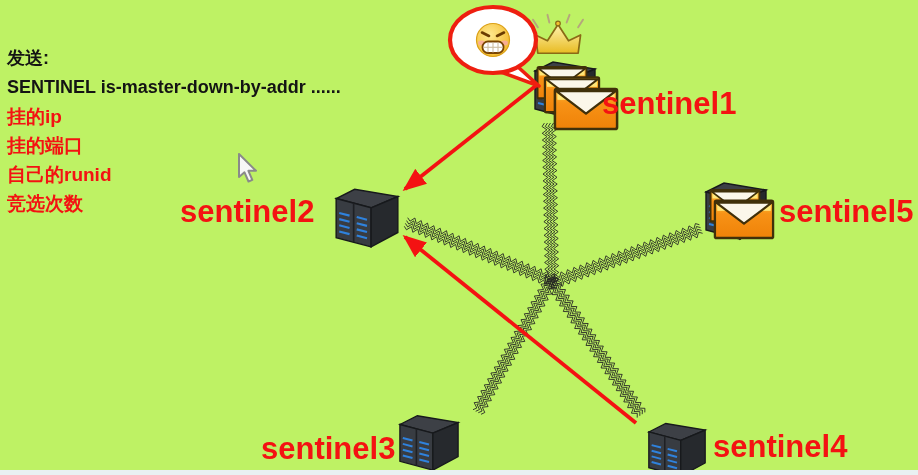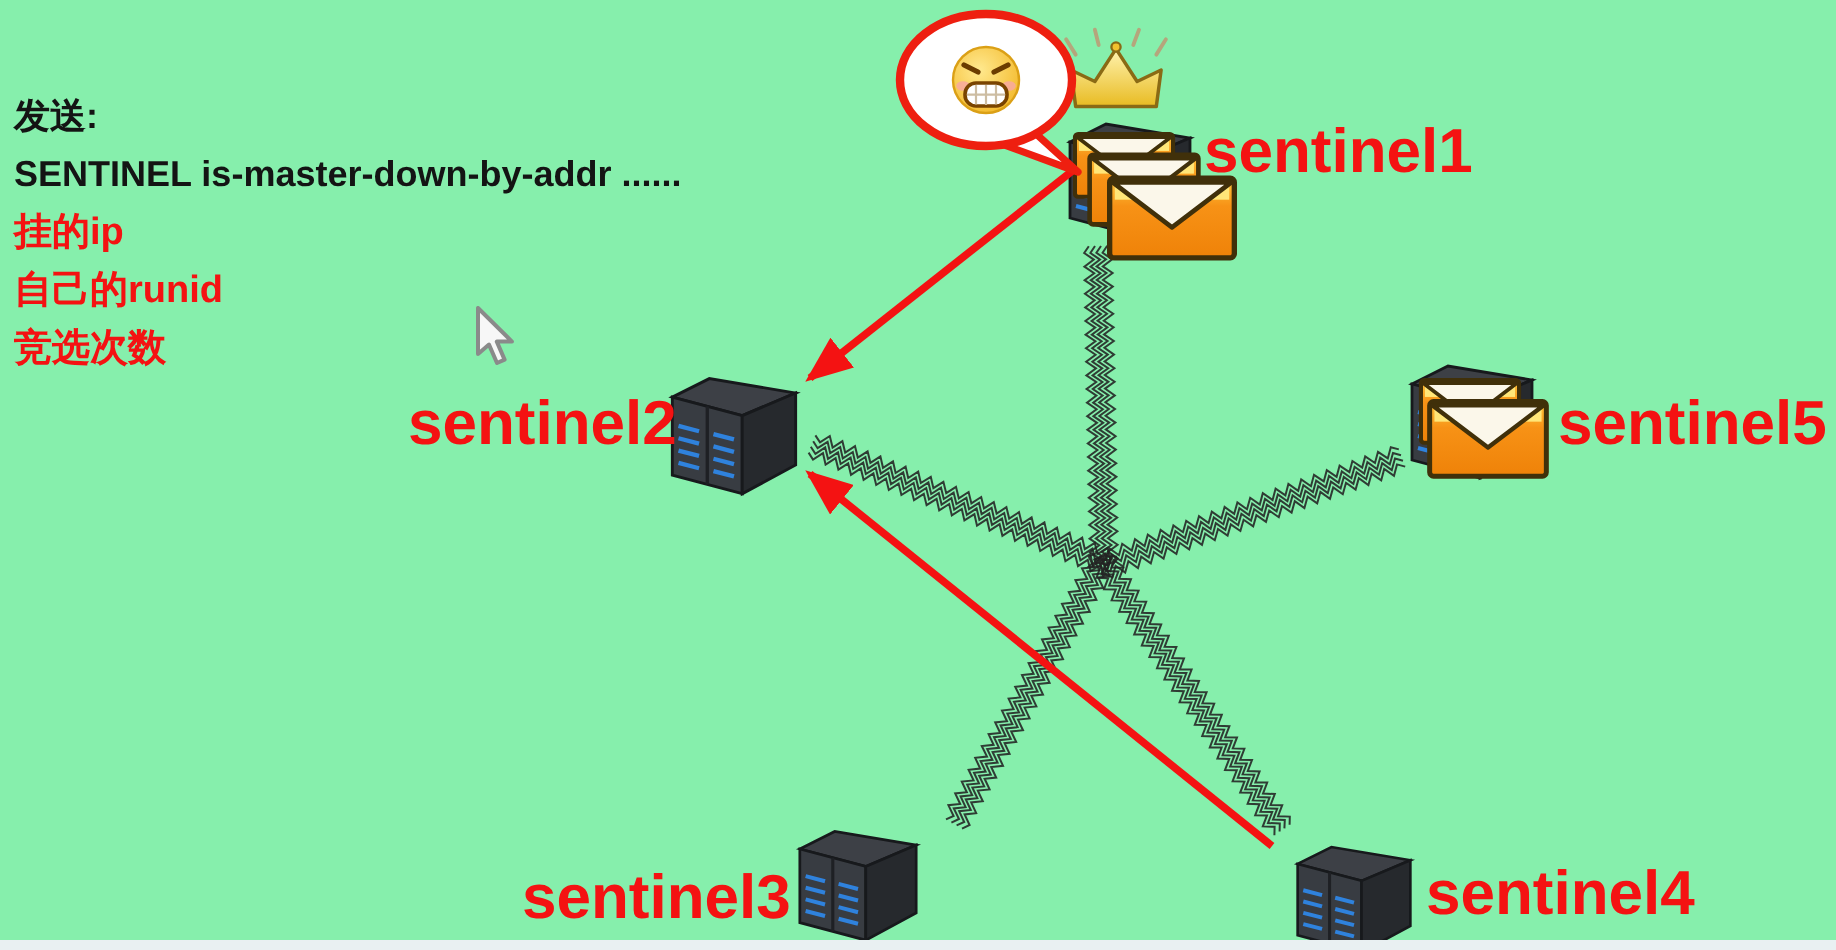--- a/index.html
+++ b/index.html
@@ -1,33 +1,33 @@
 <!DOCTYPE html>
 <html><head>
 <meta charset="utf-8">
 <style>
   html,body{margin:0;padding:0;background:#888;}
   .stage{
-    position:relative;width:918px;height:475px;background:#86efac;
+    position:relative;width:918px;height:475px;background:#bef264;
     overflow:hidden;font-family:"Liberation Sans","DejaVu Sans",sans-serif;
   }
   .abs{position:absolute;}
   svg{display:block;}
   .layer{position:absolute;left:0;top:0;pointer-events:none;}
   
   .annotation{position:absolute;left:7px;top:44px;line-height:29px;white-space:nowrap;}
   .ann-black{font-weight:bold;font-size:18px;color:#141414;}
   .ann-red{font-weight:bold;font-size:19px;color:#f41212;}
   
   .node-label{
     position:absolute;font-weight:bold;font-size:31px;color:#f41212;
     white-space:nowrap;letter-spacing:0px;
   }
   #label-s1{left:602px;top:58px;}
-  #label-s2{left:204px;top:194px;}
+  #label-s2{left:180px;top:194px;}
   #label-s3{left:261px;top:431px;}
   #label-s4{left:713px;top:429px;}
   #label-s5{left:779px;top:194px;}
   .bottom-strip{position:absolute;left:0;bottom:0;width:100%;height:5px;}
 </style>
 </head>
 <body>
 
 <div class="stage">
 
@@ -92,37 +92,38 @@
       <path d="M637.2,417.6 L637.3,413.4 L631.4,413.2 L633.5,407.7 L627.6,407.6 L629.7,402.1 L623.8,401.9 L625.9,396.4 L620.1,396.3 L622.2,390.8 L616.3,390.6 L618.4,385.1 L612.5,385.0 L614.6,379.5 L608.7,379.3 L610.8,373.8 L604.9,373.7 L607.0,368.2 L601.1,368.0 L603.2,362.5 L597.4,362.4 L599.5,356.9 L593.6,356.7 L595.7,351.2 L589.8,351.1 L591.9,345.6 L586.0,345.4 L588.1,339.9 L582.2,339.8 L584.3,334.3 L578.5,334.1 L580.6,328.6 L574.7,328.5 L576.8,323.0 L570.9,322.8 L573.0,317.3 L567.1,317.2 L569.2,311.7 L563.3,311.5 L565.4,306.0 L559.6,305.9 L561.6,300.4 L555.8,300.2 L557.9,294.7 L552.0,294.6 L554.1,289.1 L548.2,288.9 L550.3,283.4 L544.4,283.3 L546.2,281.6" fill="none" stroke="#232323" stroke-width="1" opacity="0.88"></path>
       <path d="M639.8,415.8 L639.9,411.7 L634.0,411.5 L636.1,406.0 L630.2,405.9 L632.3,400.4 L626.4,400.2 L628.5,394.7 L622.6,394.6 L624.7,389.1 L618.9,388.9 L620.9,383.4 L615.1,383.3 L617.2,377.8 L611.3,377.6 L613.4,372.1 L607.5,372.0 L609.6,366.5 L603.7,366.3 L605.8,360.8 L599.9,360.7 L602.0,355.2 L596.2,355.0 L598.3,349.5 L592.4,349.4 L594.5,343.9 L588.6,343.7 L590.7,338.2 L584.8,338.0 L586.9,332.6 L581.0,332.4 L583.1,326.9 L577.3,326.7 L579.4,321.2 L573.5,321.1 L575.6,315.6 L569.7,315.4 L571.8,309.9 L565.9,309.8 L568.0,304.3 L562.1,304.1 L564.2,298.6 L558.3,298.5 L560.4,293.0 L554.6,292.8 L556.7,287.3 L550.8,287.2 L552.9,281.7 L547.0,281.5 L548.8,279.8" fill="none" stroke="#232323" stroke-width="1" opacity="0.88"></path>
       <path d="M642.2,414.2 L642.4,410.0 L636.5,409.8 L638.6,404.4 L632.7,404.2 L634.8,398.7 L628.9,398.5 L631.0,393.1 L625.1,392.9 L627.2,387.4 L621.3,387.2 L623.4,381.7 L617.6,381.6 L619.7,376.1 L613.8,375.9 L615.9,370.4 L610.0,370.3 L612.1,364.8 L606.2,364.6 L608.3,359.1 L602.4,359.0 L604.5,353.5 L598.7,353.3 L600.8,347.8 L594.9,347.7 L597.0,342.2 L591.1,342.0 L593.2,336.5 L587.3,336.4 L589.4,330.9 L583.5,330.7 L585.6,325.2 L579.7,325.1 L581.8,319.6 L576.0,319.4 L578.1,313.9 L572.2,313.8 L574.3,308.3 L568.4,308.1 L570.5,302.6 L564.6,302.5 L566.7,297.0 L560.8,296.8 L562.9,291.3 L557.1,291.2 L559.2,285.7 L553.3,285.5 L555.4,280.0 L549.5,279.9 L551.2,278.2" fill="none" stroke="#232323" stroke-width="1" opacity="0.88"></path>
       <path d="M644.8,412.4 L644.9,408.3 L639.0,408.1 L641.1,402.6 L635.3,402.5 L637.4,397.0 L631.5,396.8 L633.6,391.3 L627.7,391.2 L629.8,385.7 L623.9,385.5 L626.0,380.0 L620.1,379.9 L622.2,374.4 L616.4,374.2 L618.5,368.7 L612.6,368.6 L614.7,363.1 L608.8,362.9 L610.9,357.4 L605.0,357.3 L607.1,351.8 L601.2,351.6 L603.3,346.1 L597.4,346.0 L599.5,340.5 L593.7,340.3 L595.8,334.8 L589.9,334.7 L592.0,329.2 L586.1,329.0 L588.2,323.5 L582.3,323.4 L584.4,317.9 L578.5,317.7 L580.6,312.2 L574.8,312.0 L576.9,306.6 L571.0,306.4 L573.1,300.9 L567.2,300.7 L569.3,295.3 L563.4,295.1 L565.5,289.6 L559.6,289.4 L561.7,283.9 L555.9,283.8 L558.0,278.3 L552.1,278.1 L553.8,276.4" fill="none" stroke="#232323" stroke-width="1" opacity="0.88"></path>
     </svg>
 
   <div class="annotation">
     <div class="ann-black">发送:</div>
     <div class="ann-black">SENTINEL is-master-down-by-addr ......</div>
     <div class="ann-red" style="color: rgb(244, 18, 18);">挂的ip</div>
+    <div class="ann-red" style="color: rgb(244, 18, 18);">挂的端口</div>
     <div class="ann-red" style="color: rgb(244, 18, 18);">自己的runid</div>
     <div class="ann-red" style="color: rgb(244, 18, 18);">竞选次数</div>
   </div>
 
   <svg class="abs" style="left:529px;top:54px" width="72" height="66" viewBox="0 0 72 66">
       <use href="#sym-server"></use>
     </svg>
   <svg class="abs" style="left:536px;top:63px" width="52" height="37" viewBox="0 0 64 46">
       <use href="#sym-envelope"></use>
     </svg>
   <svg class="abs" style="left:543px;top:73px" width="58" height="41" viewBox="0 0 64 46">
       <use href="#sym-envelope"></use>
     </svg>
   <svg class="abs" style="left:553px;top:84px" width="66" height="47" viewBox="0 0 64 46">
       <use href="#sym-envelope"></use>
     </svg>
-  <span class="node-label" id="label-s1" style="color: rgb(244, 18, 18);">sentinel1</span>
+  <span class="node-label" id="label-s1" style="color: rgb(244, 18, 18); margin-top: 28px;">sentinel1</span>
 
   <svg class="abs" style="left:330px;top:181px" width="74" height="68" viewBox="0 0 72 66">
       <use href="#sym-server"></use>
     </svg>
   <span class="node-label" id="label-s2" style="color: rgb(244, 18, 18);">sentinel2</span>
 
   <svg class="abs" style="left:394px;top:408px" width="70" height="64" viewBox="0 0 72 66">
       <use href="#sym-server"></use>
     </svg>
   <span class="node-label" id="label-s3" style="color: rgb(244, 18, 18);">sentinel3</span>

